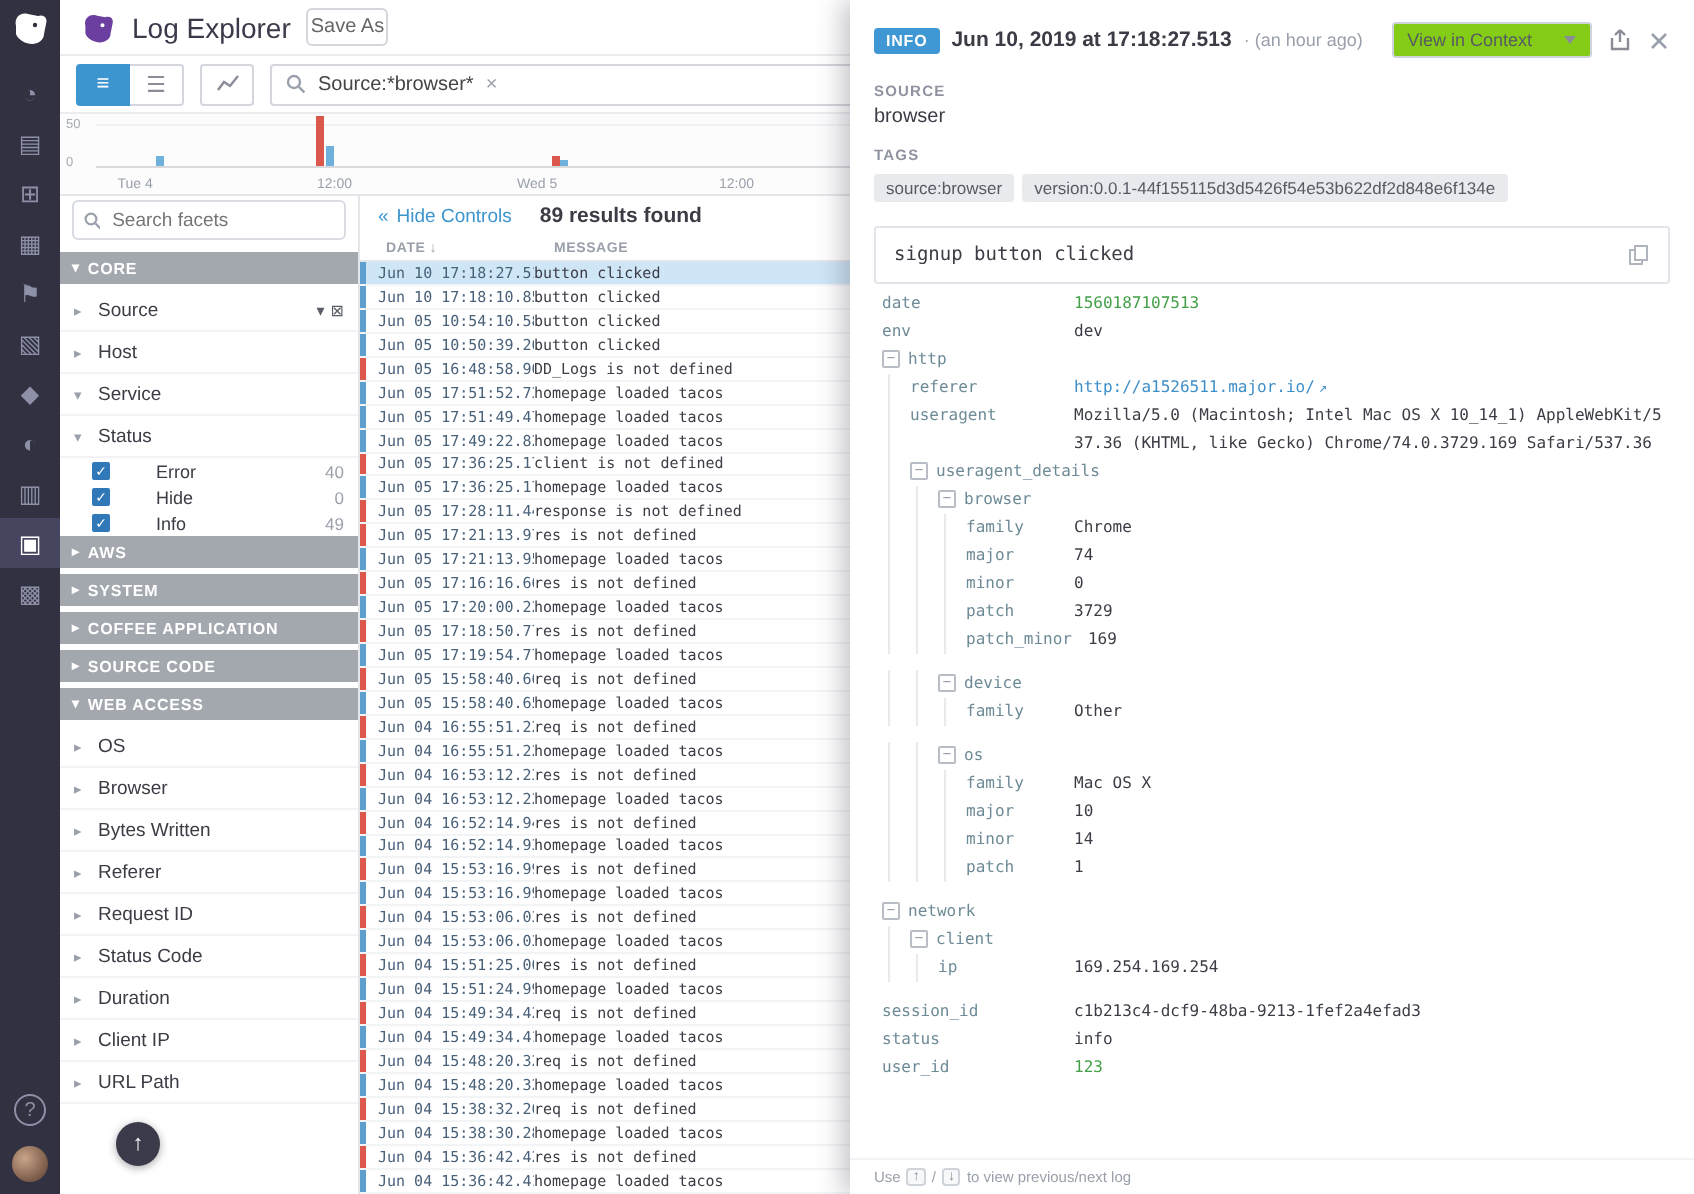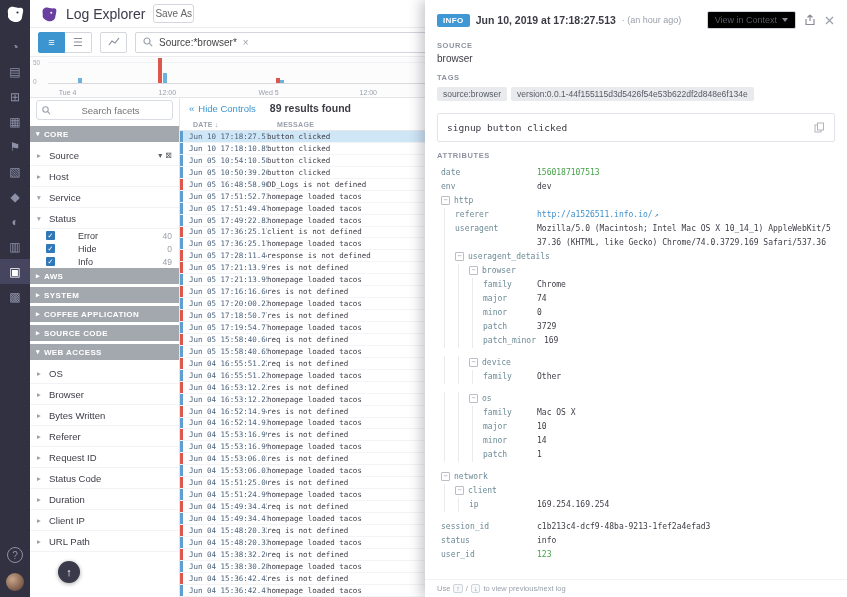--- a/index.html
+++ b/index.html
@@ -61,21 +61,21 @@
   
   #facets { width:150px; border-right:1px solid #e4e6ea; overflow:hidden; display:flex;
             flex-direction:column; background:#fff; }
   #facet-hdr { height:22px; display:flex; align-items:center; padding:0 7px; gap:4px; }
   #filters-title { font-size:10.5px; font-weight:bold; color:#4a4a55; }
   .pencil { font-size:9px; color:#8a8d98; cursor:pointer; }
   #saved-views { margin-left:auto; font-size:9.5px; color:#9a9aa5; cursor:pointer; }
   #facet-search { margin:2px 6px 6px; height:20px; border:1px solid #d9dce2; border-radius:3px;
                   display:flex; align-items:center; padding:0 5px; gap:4px; background:#fff; }
   #facet-search input { border:none; outline:none; width:100%; font-size:9.5px; color:#444;
-                        font-family:inherit; background:transparent;text-align:center; }
+                        font-family:inherit; background:transparent; }
   .band { height:16px; background:#a3a8ae; color:#fff; font-size:8px; font-weight:bold;
           letter-spacing:.4px; display:flex; align-items:center; padding:0 6px; gap:4px;
           margin-bottom:3px; cursor:pointer; text-transform:uppercase; }
   .band .caret { font-size:7px; }
   .facet-item { height:21px; display:flex; align-items:center; gap:5px; padding:0 7px;
                 font-size:9.5px; color:#3c3c46; border-bottom:1px solid #f2f3f6; cursor:pointer; }
   .facet-item .caret { color:#9aa0ab; font-size:7.5px; width:7px; }
   .facet-ctl { margin-left:auto; display:flex; gap:3px; color:#5a5e66; font-size:8px; }
   .facet-ctl span { cursor:pointer; }
   .facet-val { height:13px; display:flex; align-items:center; gap:23px; padding:0 7px 0 16px;
@@ -111,21 +111,21 @@
   #panel { position:absolute; left:425px; top:0; width:422px; height:597px; background:#fff;
            box-shadow:-4px 0 12px rgba(50,50,70,.28); z-index:5; display:flex; flex-direction:column;
            padding:8px 0 0; }
   #panel-hdr { display:flex; align-items:center; gap:6px; padding:0 12px; height:24px; flex:none; }
   #status-badge { background:#3f97d3; color:#fff; font-size:8px; font-weight:bold; padding:2px 6px;
                   border-radius:2px; letter-spacing:.4px; }
   #panel-ts { font-size:10.5px; font-weight:bold; color:#3c3c46; }
   #panel-rel { font-size:9px; color:#9aa0ab; }
   #panel-actions { margin-left:auto; display:flex; align-items:center; gap:8px; }
   #view-context { font-size:9px; color:#565a63; border:1px solid #cfd3da; border-radius:2px;
-                  background:#000000; padding:3px 7px; display:flex; align-items:center; gap:5px;
+                  background:#84cc16; padding:3px 7px; display:flex; align-items:center; gap:16px;
                   cursor:pointer; font-family:inherit; }
   .tri-down { width:0; height:0; border-left:3px solid transparent; border-right:3px solid transparent;
               border-top:4px solid #8a8d98; }
   .icon-btn { cursor:pointer; display:flex; align-items:center; }
 
   .section-label { font-size:7.5px; font-weight:bold; color:#8f93a0; letter-spacing:.6px;
                    margin:9px 12px 3px; }
   #source-value { font-size:10px; color:#3c3c46; margin:0 12px; }
   #tags { display:flex; flex-wrap:wrap; gap:4px; margin:2px 12px 0; }
   .chip { background:#e9eaee; color:#565a63; font-size:8.5px; padding:2px 6px; border-radius:2px;
@@ -600,38 +600,37 @@
   <div id="msgbox">
     <span>signup button clicked</span>
     <span class="icon-btn">
       <svg width="11" height="11">
           <rect x="1" y="3" width="6" height="7" fill="none" stroke="#b0b4bc" stroke-width="1"></rect>
           <rect x="3.5" y="1" width="6" height="7" fill="#fff" stroke="#b0b4bc" stroke-width="1"></rect>
         </svg>
     </span>
   </div>
 
-  <div class="section-label">ATTRIBUTES</div>
   <div id="attr-tree">
       <div class="arow">
         <span class="akey" style="min-width: 96px;">date</span>
         <span class="aval num">1560187107513</span>
       </div>
       <div class="arow">
         <span class="akey" style="min-width: 96px;">env</span>
         <span class="aval">dev</span>
       </div>
       <div class="arow">
         <span class="expander">−</span>
         <span class="akey" style="min-width: 96px;">http</span>
       </div>
       <div class="arow">
         <span class="guide"></span>
         <span class="akey" style="min-width: 82px;">referer</span>
-        <span class="aval link">http://a1526511.info.io/</span>
+        <span class="aval link">http://a1526511.major.io/</span>
         <span class="ext">↗</span>
       </div>
       <div class="arow">
         <span class="guide"></span>
         <span class="akey" style="min-width: 82px;">useragent</span>
         <span class="aval">Mozilla/5.0 (Macintosh; Intel Mac OS X 10_14_1) AppleWebKit/537.36 (KHTML, like Gecko) Chrome/74.0.3729.169 Safari/537.36</span>
       </div>
       <div class="arow">
         <span class="guide"></span>
         <span class="expander">−</span>

